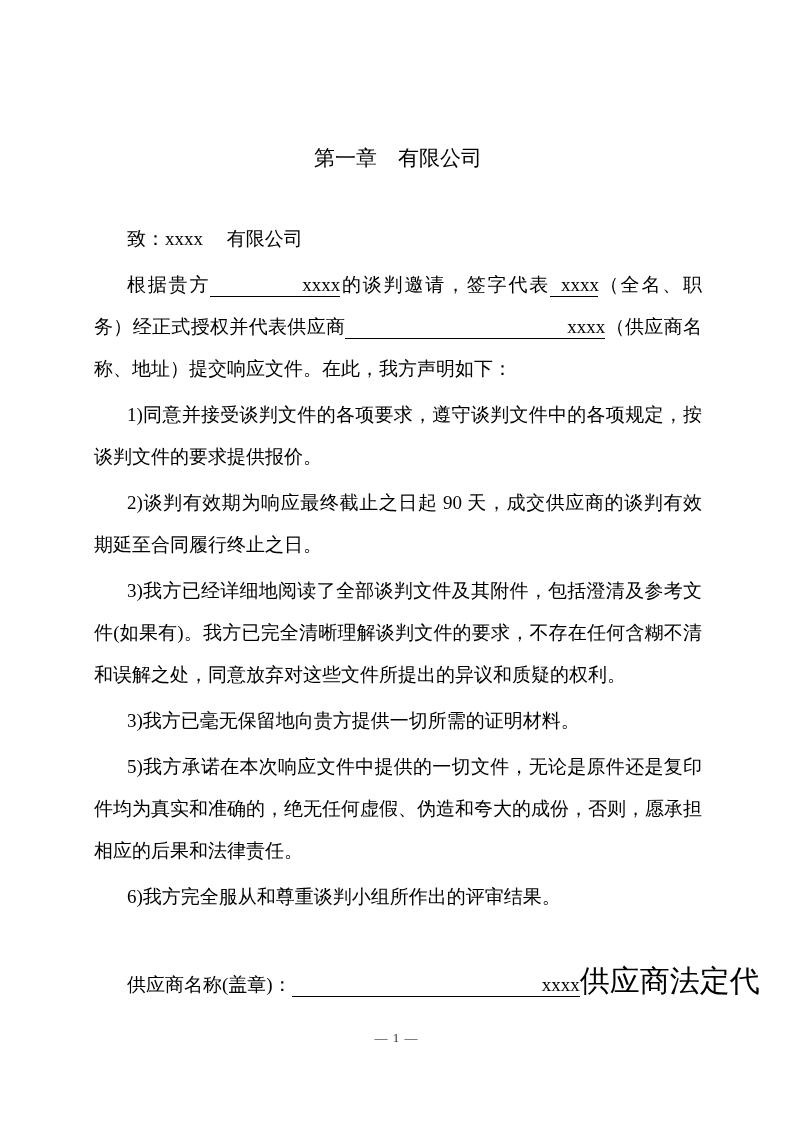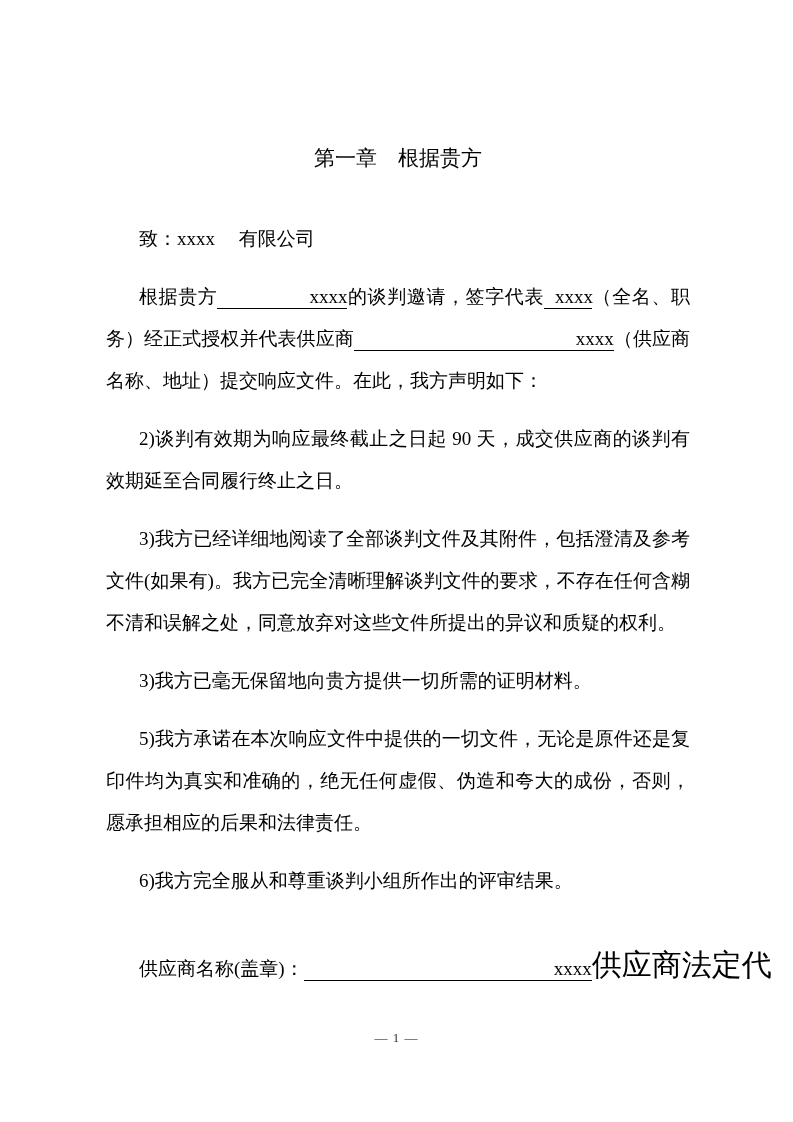--- a/index.html
+++ b/index.html
@@ -23,21 +23,21 @@
     width: 616px;
   }
   .doc-title {
     font-size: 21px;
     line-height: 33px;
     text-align: center;
     margin: 0 0 43px 0;
     font-weight: normal;
   }
   .para {
-    margin: 16px;
+    margin: 4px;
     font-size: 19px;
     line-height: 42px;
     text-align: justify;
   }
   .para.indent {
     text-indent: 33px;
   }
   .blank {
     display: inline-block;
     border-bottom: 1px solid #000000;
@@ -66,24 +66,25 @@
     line-height: 20px;
     color: #333333;
     letter-spacing: 1px;
   }
 </style>
 </head>
 <body>
 
 <div class="page" data-name="document-page">
   <div class="content" data-name="document-content">
-    <h1 class="doc-title" data-name="chapter-title">第一章　根据贵方</h1>
+    <h1 class="doc-title" data-name="chapter-title">第一章　有限公司</h1>
     <div data-name="paragraphs-container">
         <p class="para indent" data-name="salutation-line"><span data-name="text-run">致：xxxx　 有限公司</span></p>
         <p class="para indent" data-name="intro-paragraph"><span data-name="text-run">根据贵方</span><span class="blank" data-name="fill-in-blank-underline" style="width: 130px;">xxxx</span><span data-name="text-run">的谈判邀请，签字代表</span><span class="blank" data-name="fill-in-blank-underline" style="width: 48px;">xxxx</span><span data-name="text-run">（全名、职务）经正式授权并代表供应商</span><span class="blank" data-name="fill-in-blank-underline" style="width: 260px;">xxxx</span><span data-name="text-run">（供应商名称、地址）提交响应文件。在此，我方声明如下：</span></p>
+        <p class="para indent" data-name="declaration-item-1"><span data-name="text-run">1)同意并接受谈判文件的各项要求，遵守谈判文件中的各项规定，按谈判文件的要求提供报价。</span></p>
         <p class="para indent" data-name="declaration-item-2"><span data-name="text-run">2)谈判有效期为响应最终截止之日起 90 天，成交供应商的谈判有效期延至合同履行终止之日。</span></p>
         <p class="para indent" data-name="declaration-item-3"><span data-name="text-run">3)我方已经详细地阅读了全部谈判文件及其附件，包括澄清及参考文件(如果有)。我方已完全清晰理解谈判文件的要求，不存在任何含糊不清和误解之处，同意放弃对这些文件所提出的异议和质疑的权利。</span></p>
         <p class="para indent" data-name="declaration-item-4"><span data-name="text-run">3)我方已毫无保留地向贵方提供一切所需的证明材料。</span></p>
         <p class="para indent" data-name="declaration-item-5"><span data-name="text-run">5)我方承诺在本次响应文件中提供的一切文件，无论是原件还是复印件均为真实和准确的，绝无任何虚假、伪造和夸大的成份，否则，愿承担相应的后果和法律责任。</span></p>
         <p class="para indent" data-name="declaration-item-6"><span data-name="text-run">6)我方完全服从和尊重谈判小组所作出的评审结果。</span></p>
         <p class="para indent" data-name="signature-line"><span data-name="text-run">供应商名称(盖章)：</span><span class="blank" data-name="fill-in-blank-underline" style="width: 288px;">xxxx</span><span class="big" data-name="signature-continuation-text">供应商法定代</span></p>
       </div>
   </div>
   <div class="footer" data-name="page-number">— 1 —</div>
 </div>

